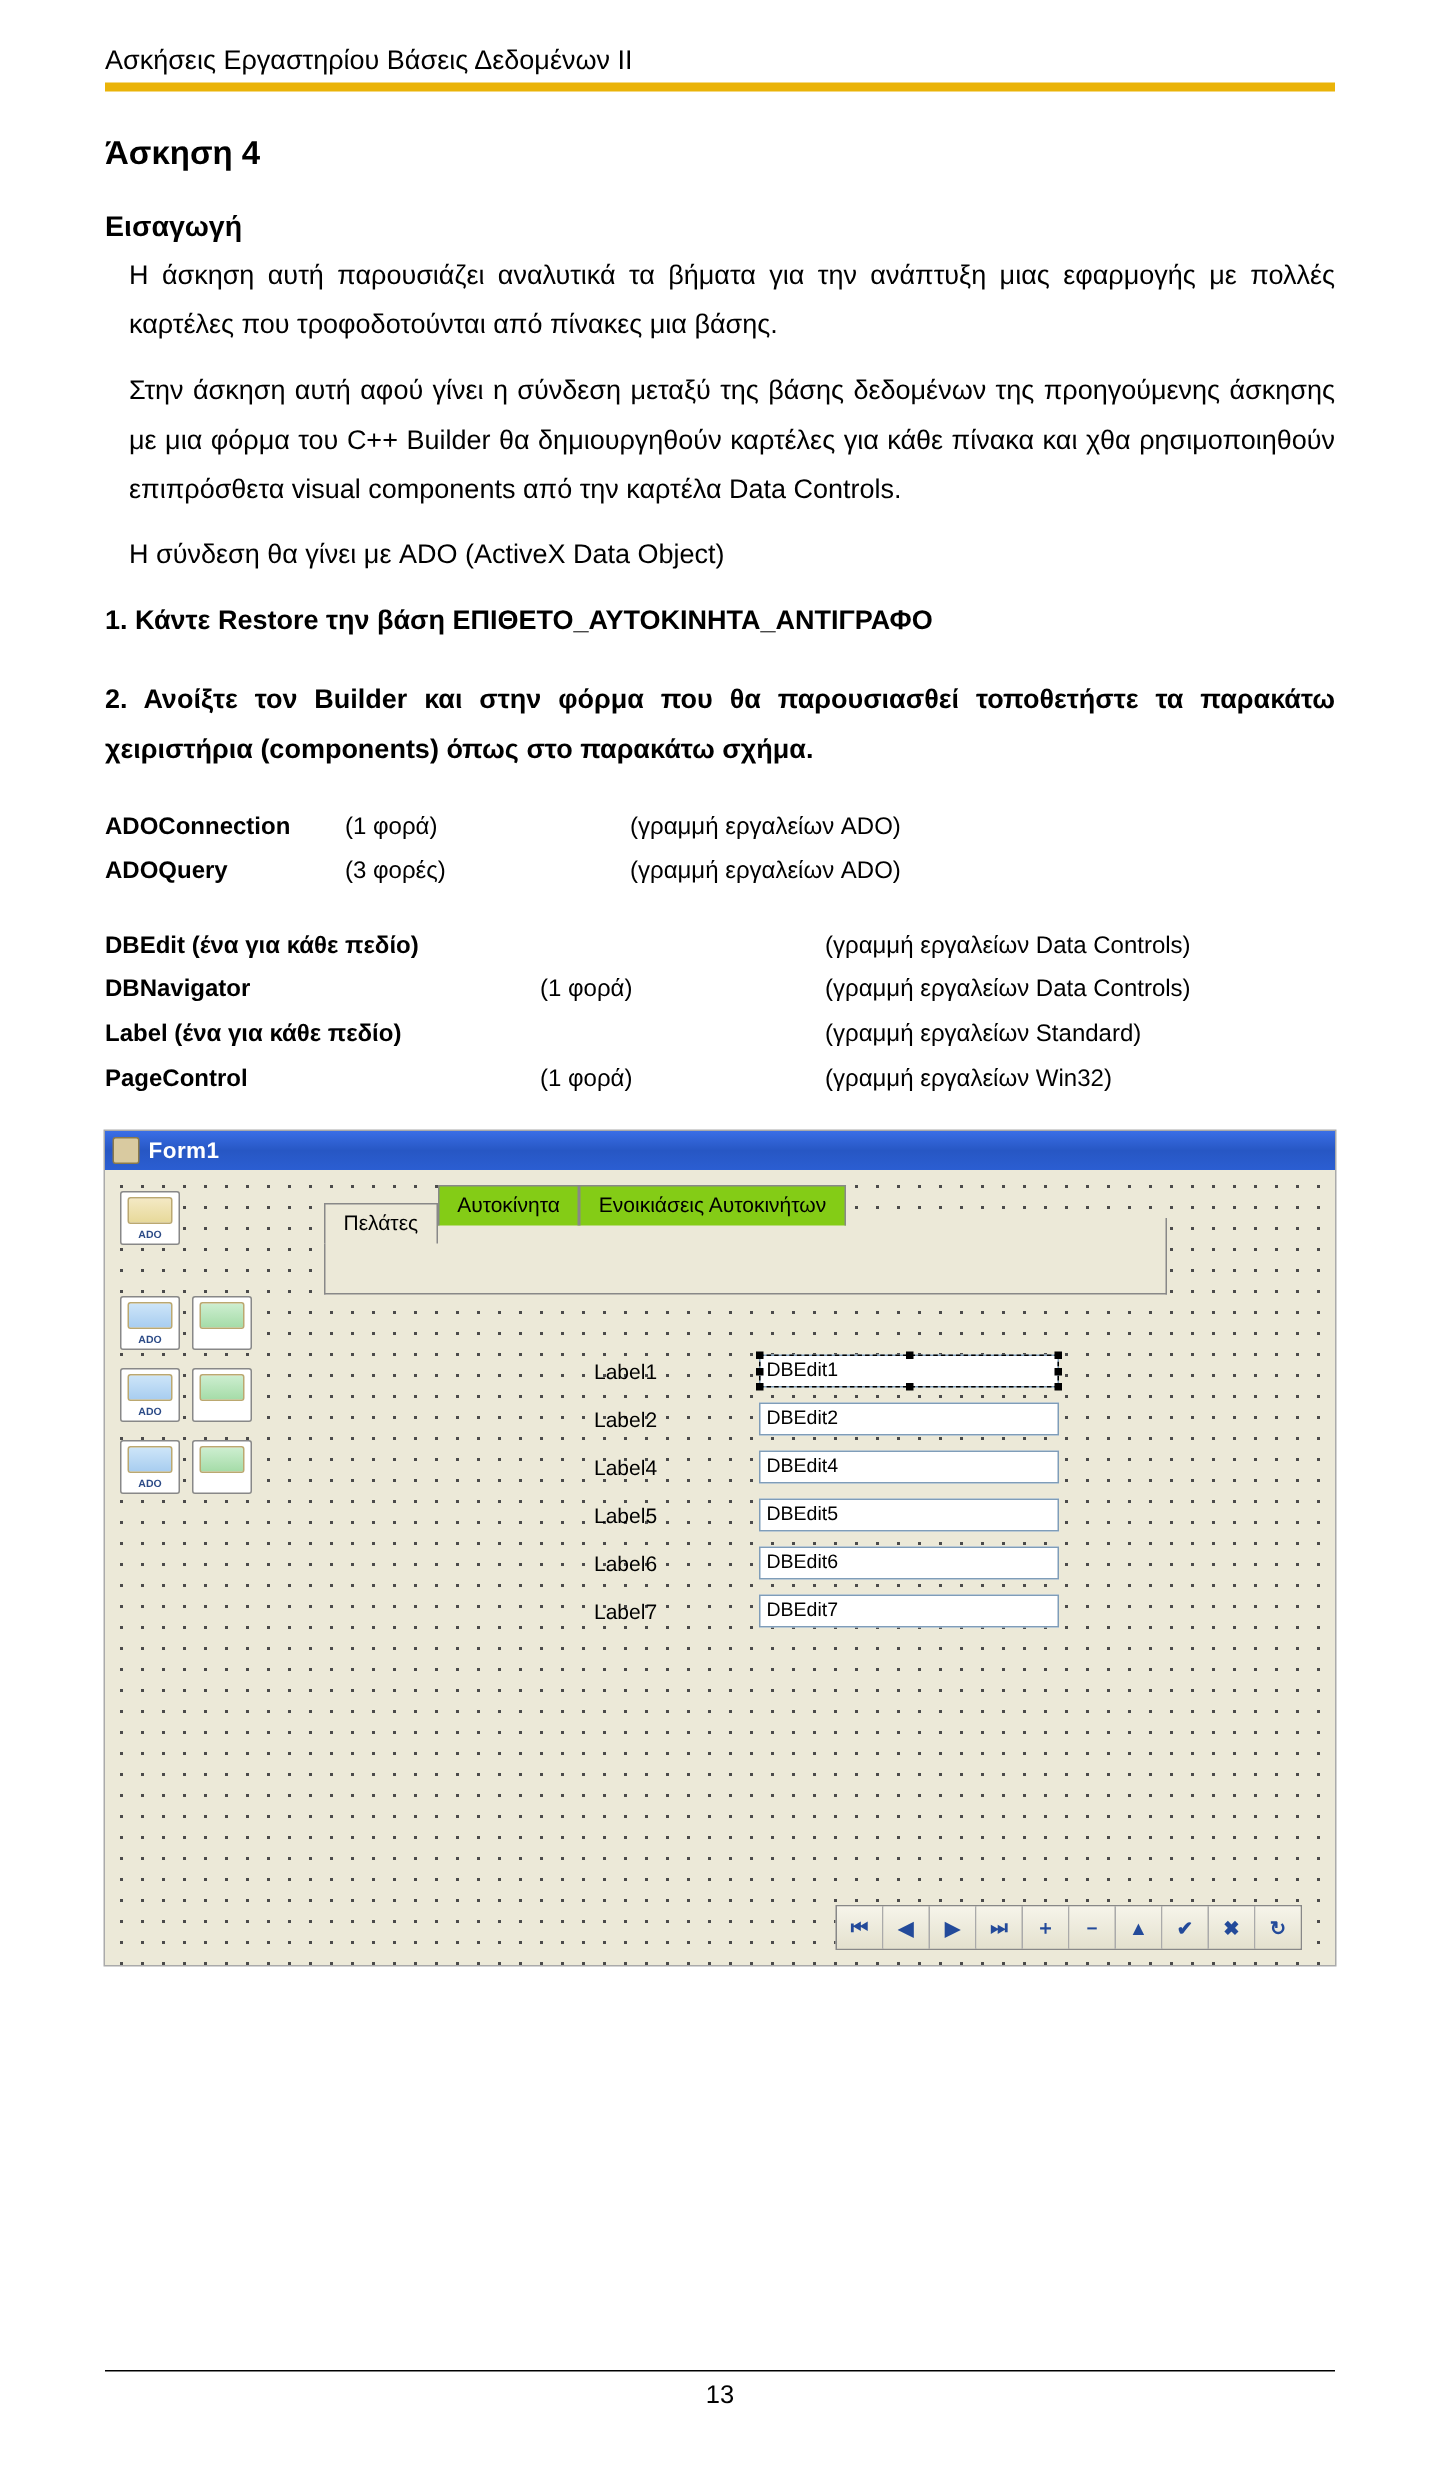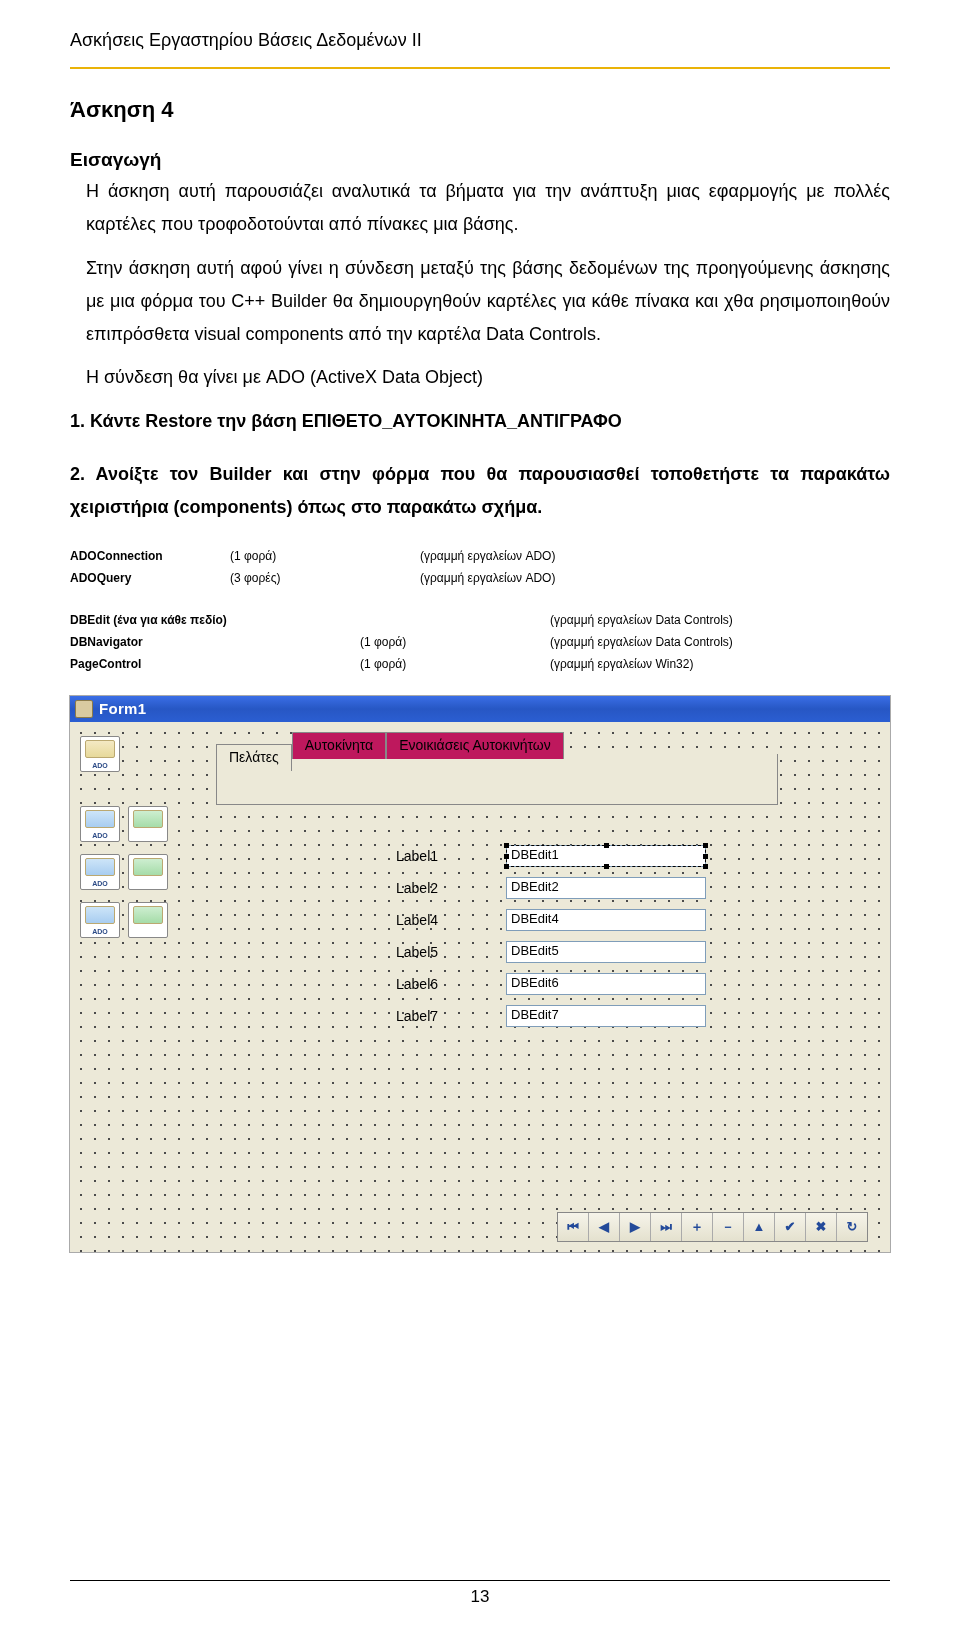--- a/index.html
+++ b/index.html
@@ -10,22 +10,22 @@
     width:960px;
   }
   .page{
     padding:30px 70px 40px 70px;
     position:relative;
     min-height:1647px;
     box-sizing:border-box;
   }
   .running-header{
     font-size:18px;
-    border-bottom:2px solid #eab308;
-    padding-bottom:16px;
+    border-bottom:6px solid #eab308;
+    padding-bottom:4px;
     margin-bottom:28px;
   }
   .h-title{
     font-weight:bold;
     font-size:22px;
     margin:18px 0 26px 0;
   }
   .h-sub{
     font-weight:bold;
     font-size:19px;
@@ -38,21 +38,21 @@
     margin:2px 0 10px 16px;
   }
   .bold-line{
     font-weight:bold;
     font-size:18px;
     line-height:1.85;
     margin:4px 0 20px 0;
     text-align:justify;
   }
   .tbl{
-    font-size:12px;
+    font-size:16px;
     line-height:1.85;
     border-collapse:collapse;
     margin-bottom:20px;
   }
   .tbl td{padding:0 0;vertical-align:top;}
   .tbl .c1{width:160px;font-weight:bold;}
   .tbl .c2{width:190px;}
   .tbl2 .c1{width:290px;font-weight:bold;}
   
   .form-window{
@@ -120,21 +120,21 @@
     background:#ece9d8;border:1px solid #888;border-top:none;
     width:560px;height:50px;position:relative;
   }
   .tabrow{display:flex;position:absolute;top:-24px;left:-1px;}
   .tab{
     border:1px solid #888;border-bottom:none;background:#ece9d8;
     padding:4px 12px 6px;font-size:14px;color:#000;margin-right:0;
     position:relative;top:14px;
   }
   .tab.active{background:#ece9d8;z-index:2;font-weight:normal;}
-  .tab:not(.active){top:2px;background:#be185d;}
+  .tab:not(.active){top:2px;background:#84cc16;}
   .fields{margin-top:40px;}
   .frow{display:flex;align-items:center;margin:10px 0;}
   .flabel{width:110px;font-size:14px;color:#000;margin-left:180px;}
   .dbedit{
     width:200px;height:22px;border:1px solid #7f9db9;background:#fff;
     font-size:13px;padding:1px 4px;box-sizing:border-box;color:#000;
     position:relative;
   }
   .dbedit.selected{outline:1px dashed #000;outline-offset:-1px;}
   .sel-handle{position:absolute;width:5px;height:5px;background:#000;}
@@ -192,20 +192,25 @@
   <tbody id="t2body">
         <tr>
           <td class="c1">DBEdit (ένα για κάθε πεδίο)</td>
           <td class="c2"></td>
           <td>(γραμμή εργαλείων Data Controls)</td>
         </tr>
         <tr>
           <td class="c1">DBNavigator</td>
           <td class="c2">(1 φορά)</td>
           <td>(γραμμή εργαλείων Data Controls)</td>
+        </tr>
+        <tr>
+          <td class="c1">Label (ένα για κάθε πεδίο)</td>
+          <td class="c2"></td>
+          <td>(γραμμή εργαλείων Standard)</td>
         </tr>
         <tr>
           <td class="c1">PageControl</td>
           <td class="c2">(1 φορά)</td>
           <td>(γραμμή εργαλείων Win32)</td>
         </tr>
       </tbody>
 </table>
 
 <div class="form-window">

